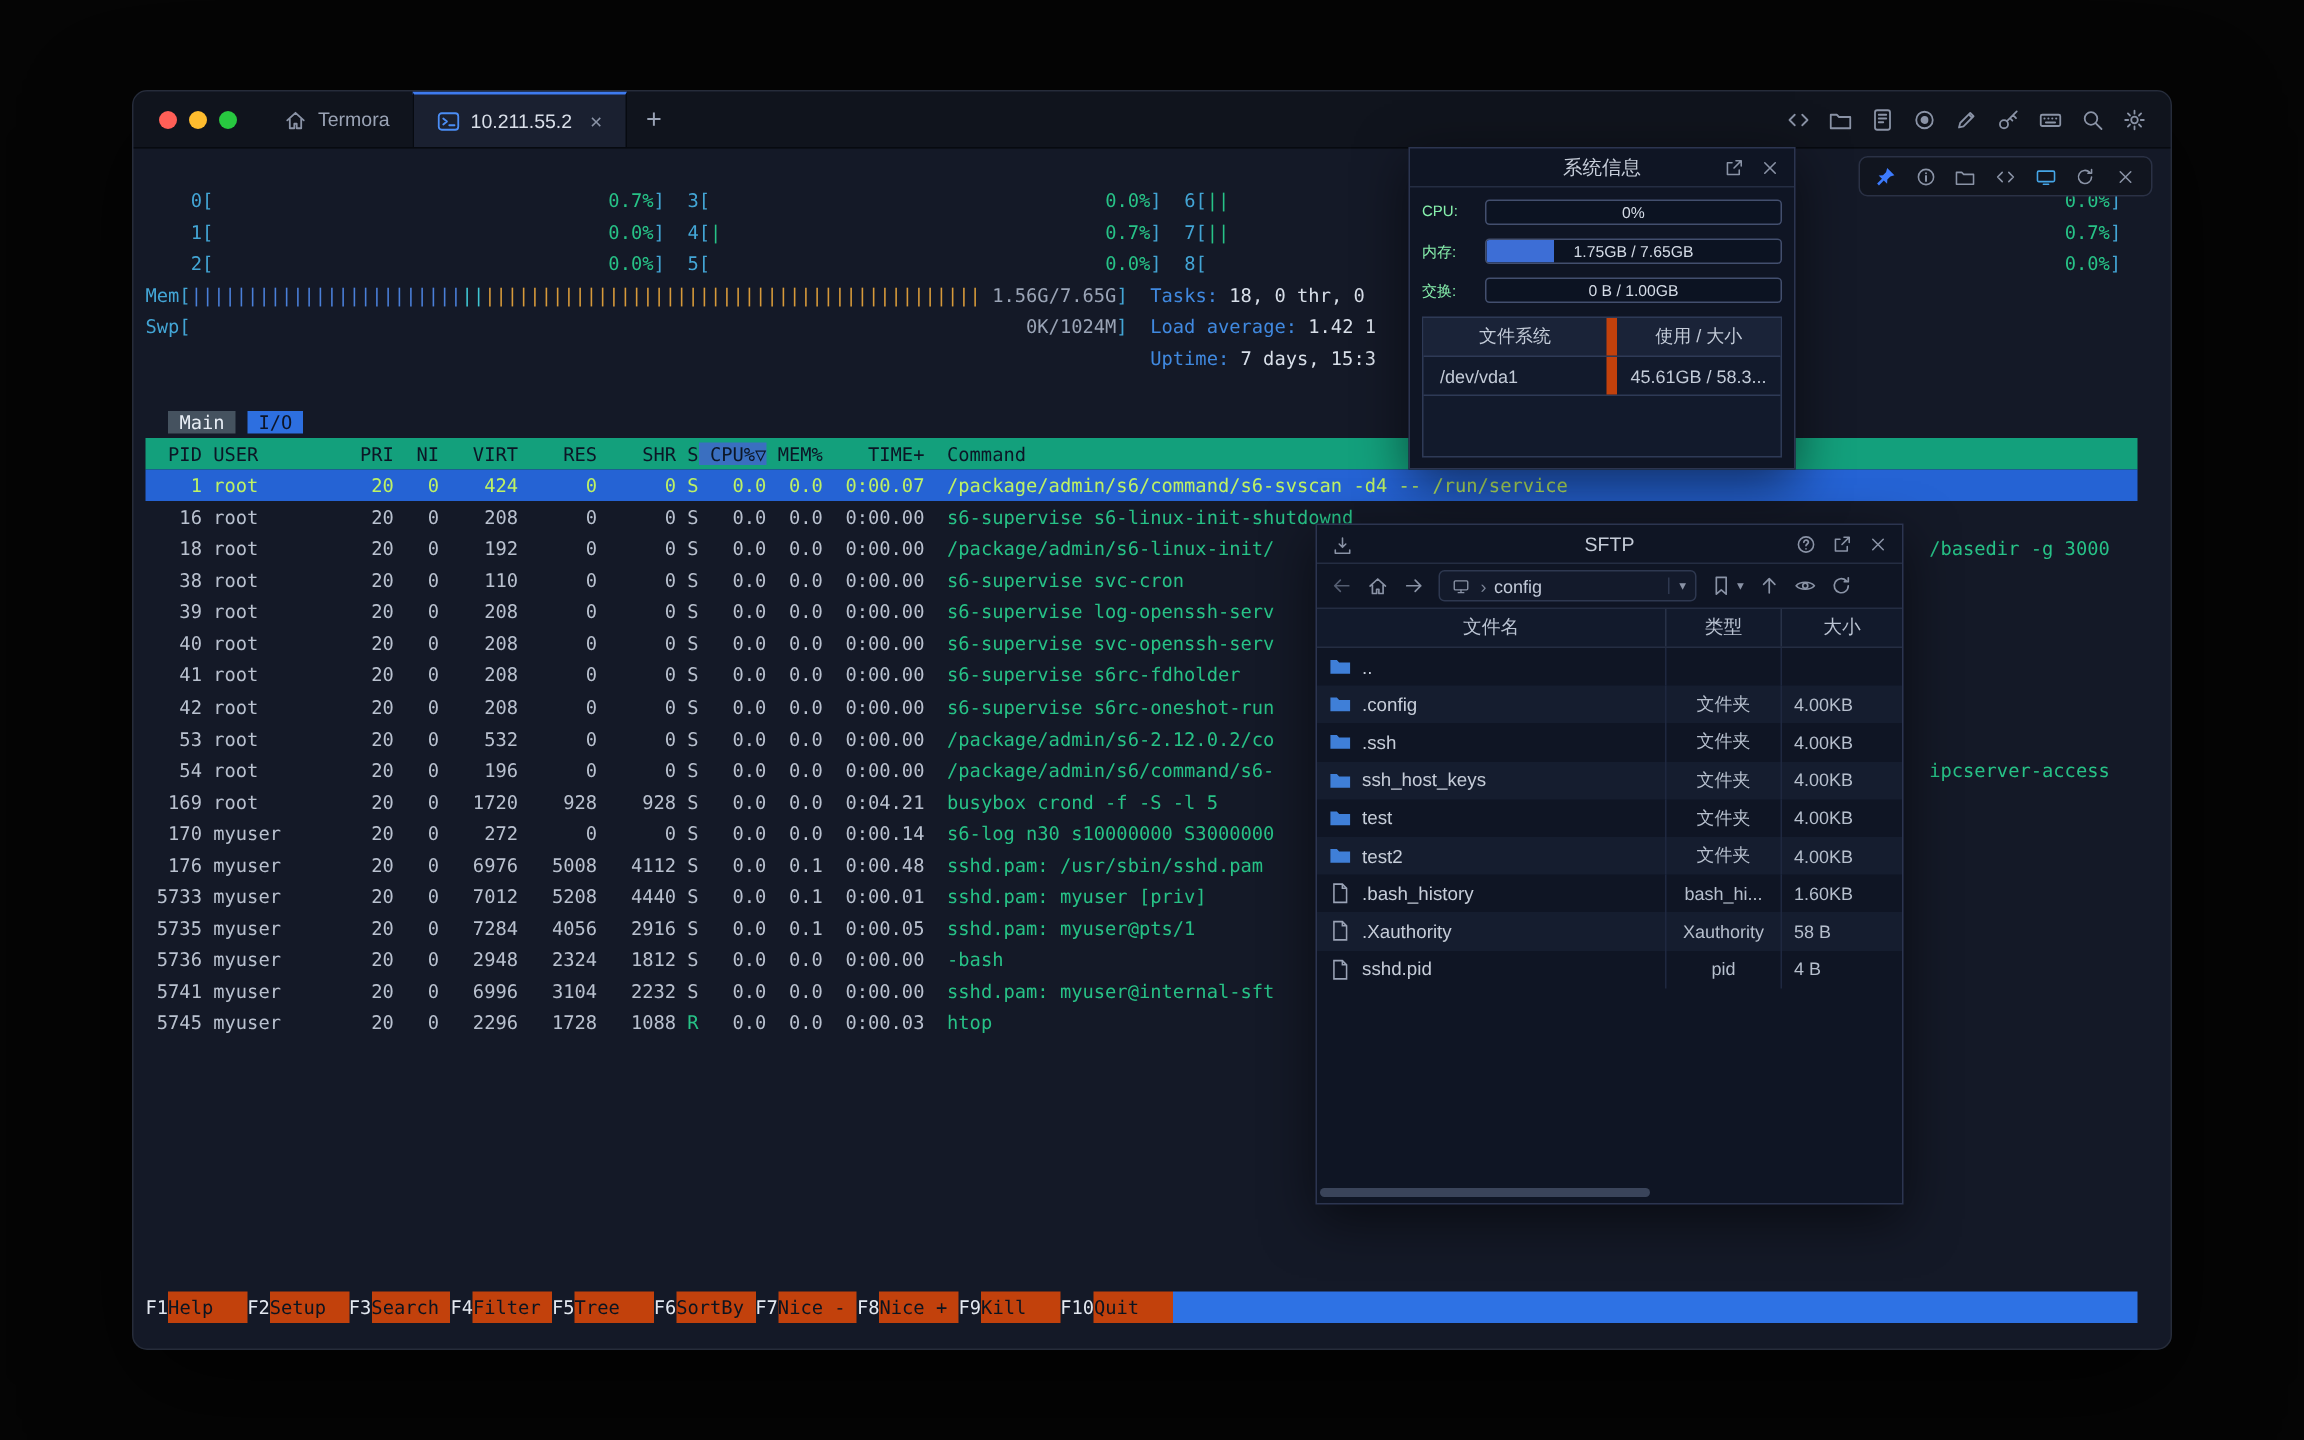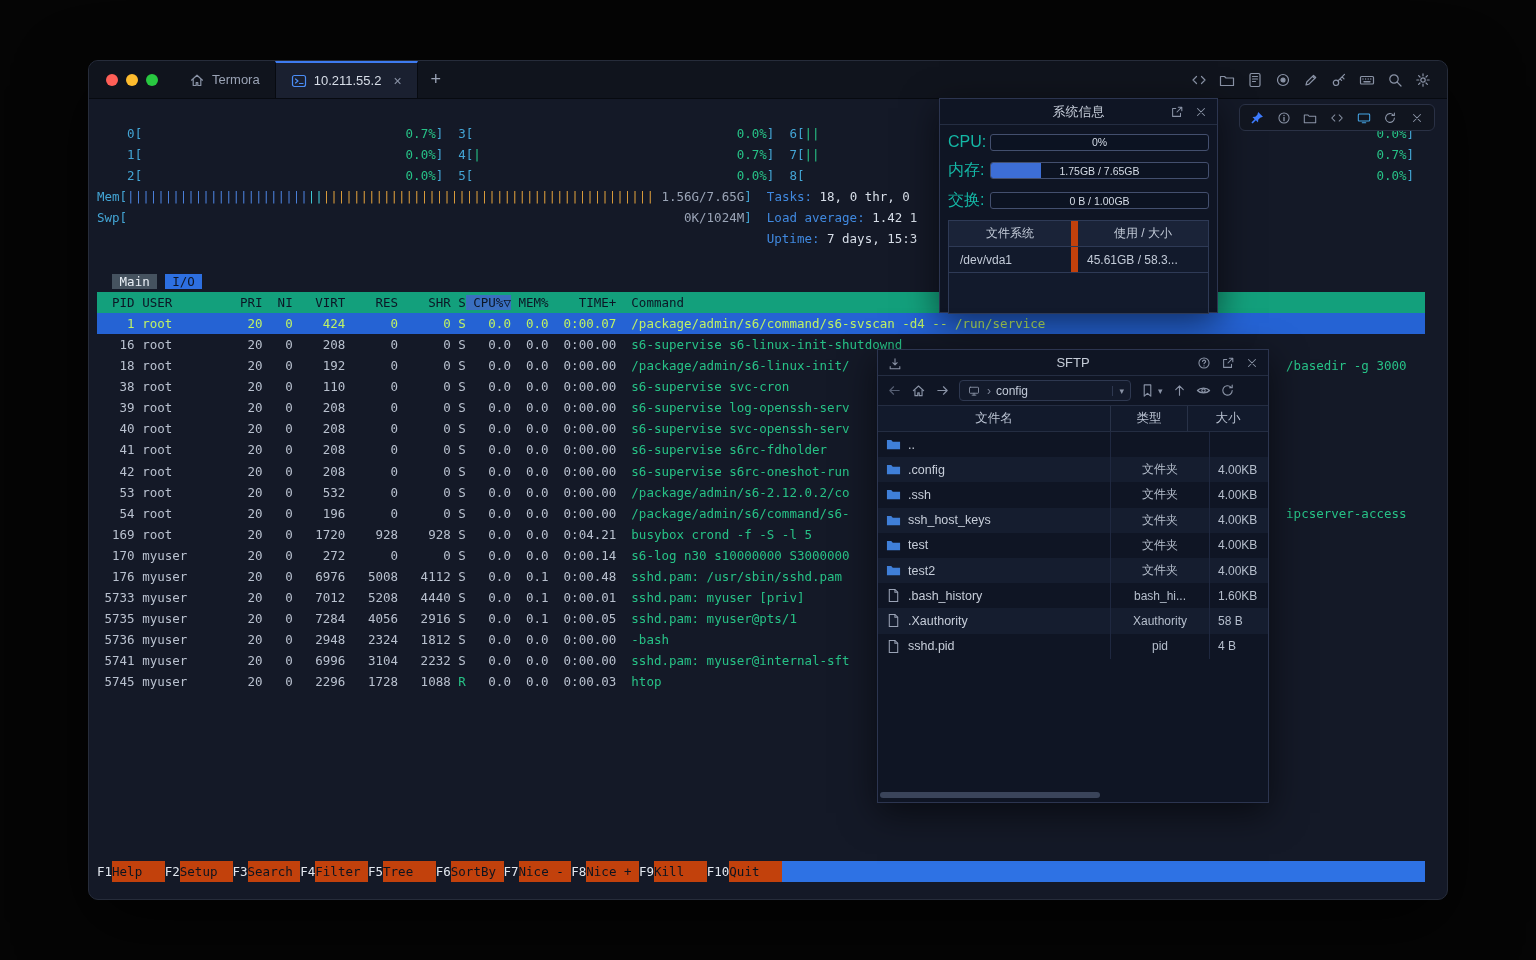--- a/index.html
+++ b/index.html
@@ -37,24 +37,24 @@
 .flab{background:#c2410c;color:#0c1420}
 .ffill{background:#2e72e4;flex:1}
 
 .panel{position:absolute;background:#0f1524;border:1px solid #2c3550;z-index:20;box-shadow:0 10px 34px rgba(0,0,0,.55)}
 .p-title{position:relative;height:26px;display:flex;align-items:center;justify-content:center;color:#c6cdd9;font-size:13px;border-bottom:1px solid #242d42}
 .p-title-icons{position:absolute;right:8px;top:0;height:100%;display:flex;align-items:center;gap:8px}
 .p-title-icons .ic svg{width:14px;height:14px}
 .lead-ic{position:absolute;left:9px;top:6px}
 .lead-ic svg{width:14px;height:14px}
 
-.sysinfo{left:850px;top:37px;width:279px;height:215px}
+.sysinfo{left:850px;top:37px;width:258px;height:215px}
 .si-body{padding:8px}
 .si-row{display:flex;align-items:center;margin-bottom:9px}
-.si-label{width:42px;font-size:16px;color:#14b8a6}
+.si-label{width:42px;font-size:10px;color:#86efac}
 .si-bar{position:relative;flex:1;height:17px;border:1px solid #434f6e;border-radius:3px;background:#0c1322;overflow:hidden}
 .si-fill{position:absolute;left:0;top:0;bottom:0;background:#3d6ed6;width:0}
 .si-val{position:absolute;inset:0;display:flex;align-items:center;justify-content:center;font-size:10.5px;color:#d4dbe6}
 .si-table{border:1px solid #2e3a56;height:94px;margin-top:2px;background:#121a2c;font-size:12px;color:#c3cbd8}
 .si-tr{display:flex;height:26px;align-items:center;border-bottom:1px solid #2e3a56}
 .si-thead{background:#1a2338}
 .si-c1{width:122px;display:flex;align-items:center;height:100%}
 .si-c2{flex:1;display:flex;align-items:center;height:100%;border-left:7px solid #c2410c}
 .si-thead .si-c1,.si-thead .si-c2{justify-content:center}
 .si-tr:not(.si-thead) .si-c1{padding-left:11px}
@@ -77,21 +77,21 @@
 .dd{color:#8a93a6;font-size:9px;margin-left:-6px}
 .sftp-head{display:flex;height:26px;align-items:center;border-bottom:1px solid #242d42;background:#121a2c;color:#bac3d2;font-size:12.5px}
 .sftp-head .c1{width:232px;text-align:center}
 .sftp-head .c2{width:78px;height:100%;display:flex;align-items:center;justify-content:center;border-left:1px solid #283248;border-right:1px solid #283248}
 .sftp-head .c3{flex:1;text-align:center}
 .sftp-row{display:flex;height:25.2px;align-items:center;font-size:12.5px;color:#c6cdd9}
 .sftp-row.alt{background:#151d2f}
 .fc1{width:232px;display:flex;align-items:center;gap:7px;padding-left:8px;overflow:hidden;white-space:nowrap}
 .fic{display:inline-flex;width:15px;height:15px}
 .fic svg{width:15px;height:15px;display:block}
-.fc2{width:100px;height:100%;display:flex;align-items:center;justify-content:center;font-size:12px;color:#b6bfcd;border-left:1px solid #1f2840;border-right:1px solid #1f2840;overflow:hidden;white-space:nowrap}
+.fc2{width:78px;height:100%;display:flex;align-items:center;justify-content:center;font-size:12px;color:#b6bfcd;border-left:1px solid #1f2840;border-right:1px solid #1f2840;overflow:hidden;white-space:nowrap}
 .fc3{flex:1;padding-left:8px;font-size:12px;color:#b6bfcd}
 .sftp-scroll{position:absolute;left:2px;bottom:4px;width:220px;height:6px;border-radius:3px;background:#3a445a}
 </style>
 </head>
 <body>
 
 <div class="window">
 
   <div class="titlebar">
     <div class="lights">

